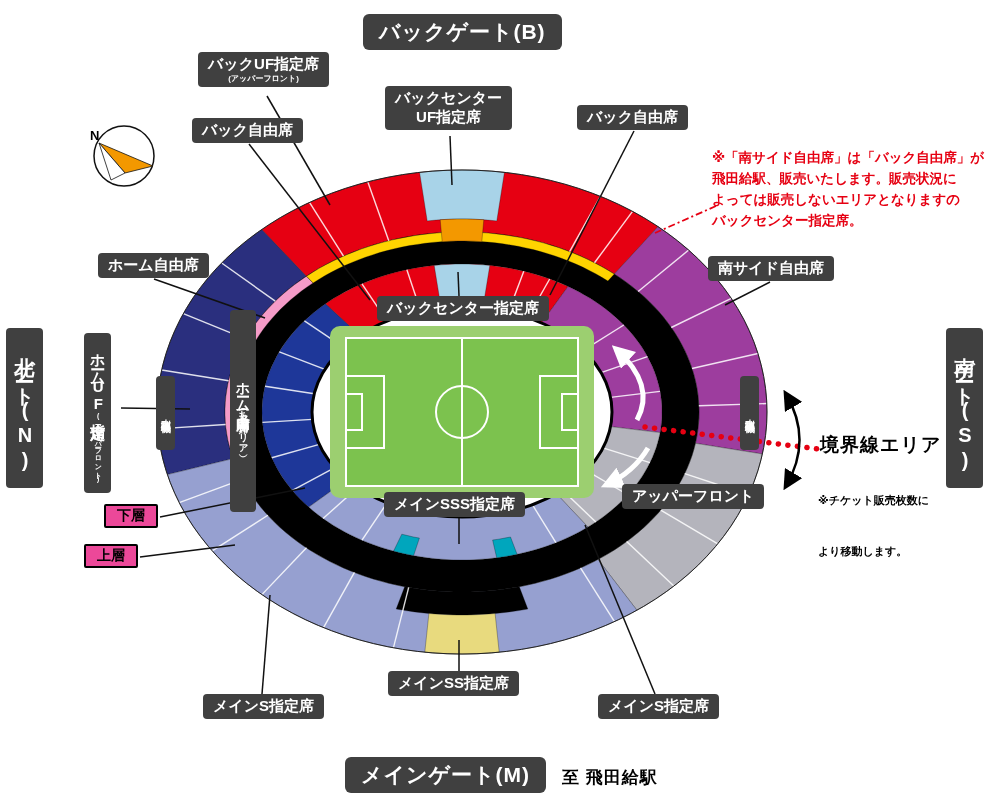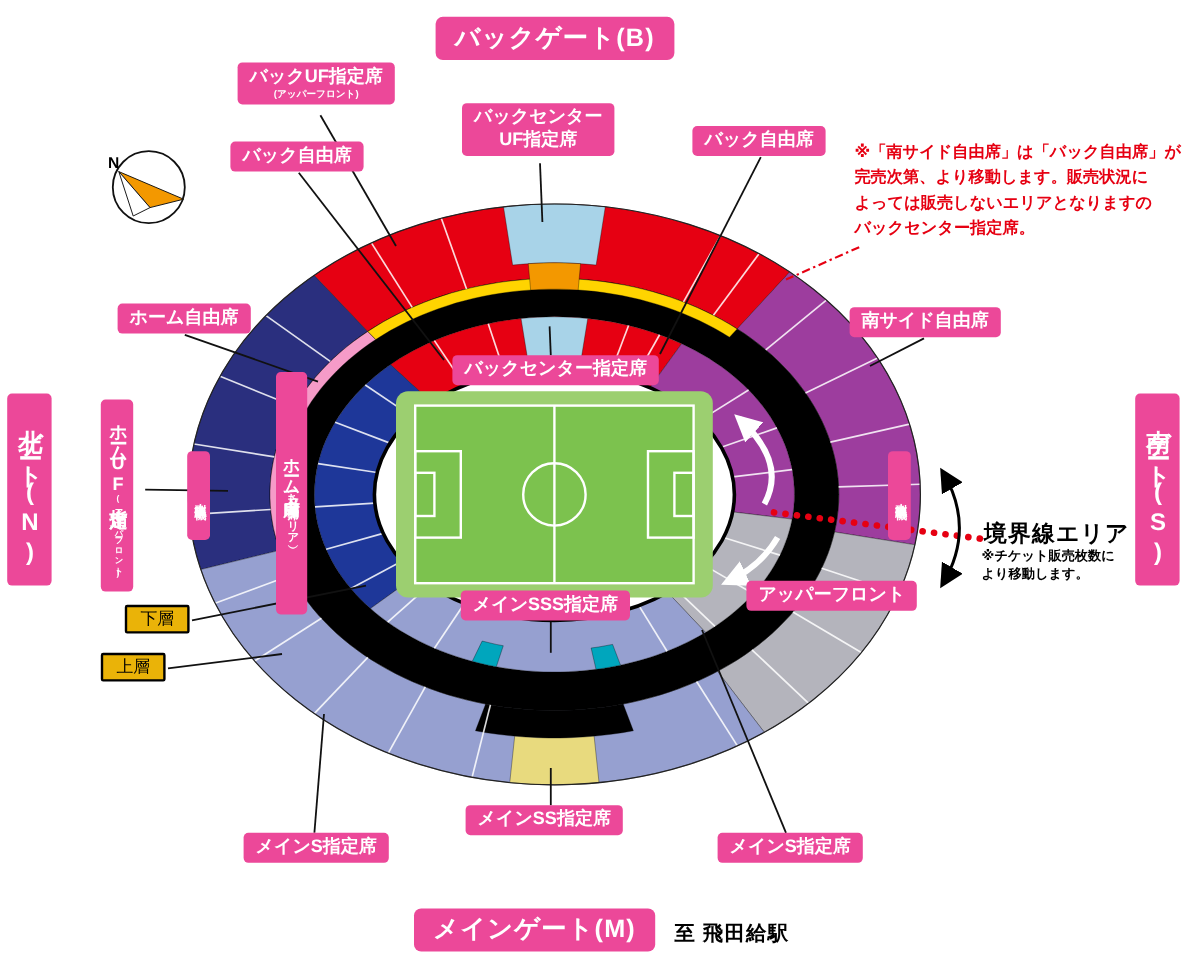--- a/index.html
+++ b/index.html
@@ -2,37 +2,37 @@
 <html style="--red: #e60012; --navy-outer: #2a2f7e; --navy-inner: #1e3799; --lightblue: #a8d3e8; --cyan: #00a6bd; --purple: #9d3d9e; --gray: #b4b4bc; --lavender: #96a0d0; --yellow: #ffd400; --pale-yellow: #e8da7e; --pink: #f59bc8; --orange: #f39800; --green: #7cc24e; --green-light: #9ccf70; --black: #000000;"><head>
 <meta charset="utf-8">
 <style>
   :root{
     --red:#e60012; --orange:#f39800; --green:#7cc24e; --green-light:#9ccf70;
   }
   html,body{margin:0;padding:0;background:#fff;}
   .stage{position:relative;width:1000px;height:811px;background:#fff;overflow:hidden;
          font-family:"Liberation Sans","DejaVu Sans",sans-serif;}
   .stage svg{position:absolute;left:0;top:0;}
-  .pill{position:absolute;background:#ec4899;color:#fff;font-weight:bold;text-align:center;
+  .pill{position:absolute;background:#404040;color:#fff;font-weight:bold;text-align:center;
         border-radius:4px;padding:3px 10px;font-size:15px;line-height:1.25;white-space:nowrap;}
   .pill .sub{display:block;font-size:8px;line-height:1.1;margin-top:1px;font-weight:bold;}
   .line2{display:block;}
   .gate{font-size:21px;padding:5px 16px;border-radius:6px;letter-spacing:1px;}
   .vgate{writing-mode:vertical-rl;text-orientation:upright;font-size:20px;padding:14px 6px;
          letter-spacing:3px;white-space:normal;}
   .vpill{writing-mode:vertical-rl;text-orientation:upright;white-space:normal;text-align:center;}
   .vpill .vsub{font-size:7px;letter-spacing:0;}
   .screenbox{font-size:10px;padding:6px 3px;letter-spacing:1px;height:62px;}
-  .tierbox{position:absolute;background:#eab308;color:#000;border:2px solid #000;font-weight:normal;
+  .tierbox{position:absolute;background:#ec4899;color:#000;border:2px solid #000;font-weight:bold;
            font-size:14px;padding:1px 11px;border-radius:2px;text-align:center;}
   .warning{position:absolute;color:var(--red);font-weight:bold;font-size:13.5px;line-height:1.55;width:288px;}
   .warning span{display:block;}
   .boundary-title{position:absolute;font-weight:bold;font-size:19px;color:#000;letter-spacing:1px;}
   .boundary-note{position:absolute;font-size:11px;font-weight:bold;color:#000;line-height:1.35;}
-  .boundary-note span{display:block;}
+  .boundary-note span{display:block;margin-top:36px;}
   .station{position:absolute;font-weight:bold;font-size:17px;color:#000;letter-spacing:1px;}
 </style>
 </head>
 <body>
 
 <div class="stage">
 
   <svg id="stadium-svg" width="1000" height="811" viewBox="0 0 1000 811">
     <defs>
       <marker id="ah-black" markerWidth="8" markerHeight="8" refX="6" refY="4" orient="auto-start-reverse" viewBox="0 0 8 8">
@@ -183,23 +183,23 @@
   </div>
   <div class="pill vpill" style="left:230px;top:310px;height:190px;font-size:14px;padding:6px 4px;">
     <span>ホーム自由席</span><span style="font-size:9.5px;">（立ち見席エリア）</span>
   </div>
   <div class="pill vpill screenbox" style="left:156px;top:376px;">大型映像機</div>
   <div class="pill vpill screenbox" style="left:740px;top:376px;">大型映像機</div>
 
   <div class="tierbox" style="left:104px;top:504px;">下層</div>
   <div class="tierbox" style="left:84px;top:544px;">上層</div>
 
-  <div class="warning" style="left:712px;top:117px;">
+  <div class="warning" style="left:712px;top:148px;">
     <span>※「南サイド自由席」は「バック自由席」が</span>
-    <span>完売次第、より移動します。販売状況に</span>
+    <span>飛田給駅、販売いたします。販売状況に</span>
     <span>よっては販売しないエリアとなりますの</span>
     <span>バックセンター指定席。</span>
   </div>
 
   <div class="boundary-title" style="left:820px;top:432px;">境界線エリア</div>
   <div class="boundary-note" style="left:818px;top:457px;">
     <span>※チケット販売枚数に</span>
     <span>より移動します。</span>
   </div>
 

